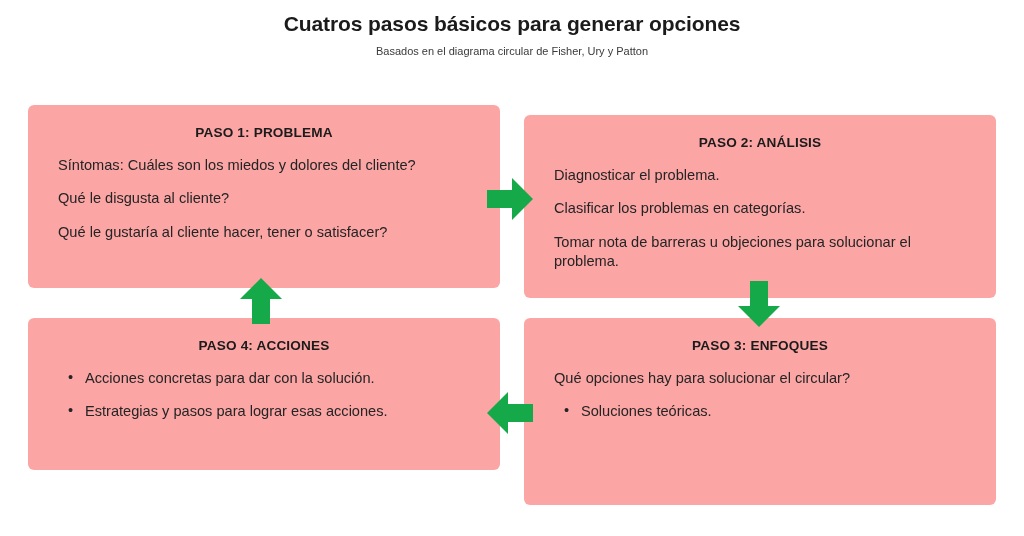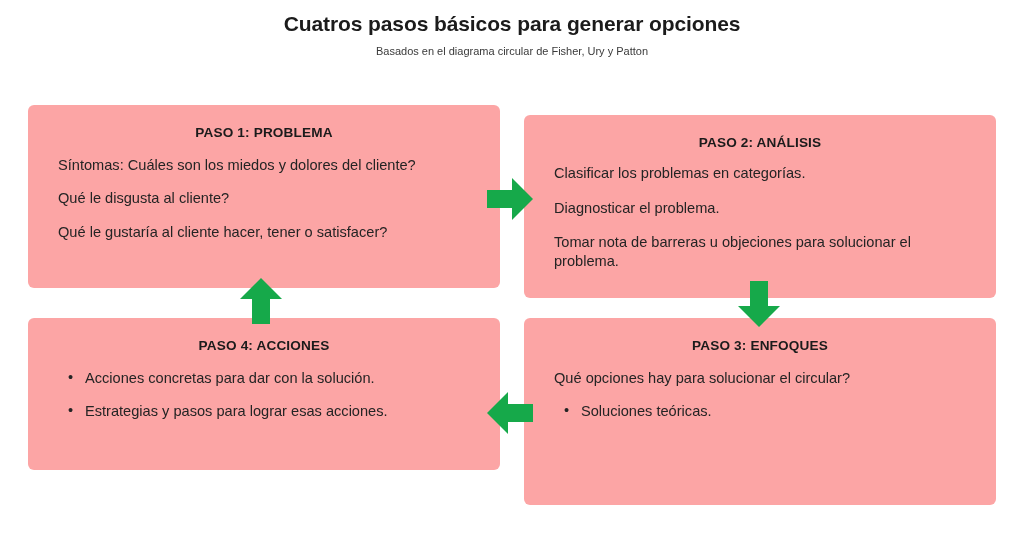--- a/index.html
+++ b/index.html
@@ -130,22 +130,22 @@
     <div class="panel-body">
       <div class="line first">Síntomas: Cuáles son los miedos y dolores del cliente?</div>
       <div class="line">Qué le disgusta al cliente?</div>
       <div class="line">Qué le gustaría al cliente hacer, tener o satisfacer?</div>
     </div>
   </div>
 
   <div class="panel panel-2">
     <div class="panel-heading">PASO 2: ANÁLISIS</div>
     <div class="panel-body">
+      <div class="line first">Diagnosticar el problema.</div>
       <div class="line">Clasificar los problemas en categorías.</div>
-      <div class="line first">Diagnosticar el problema.</div>
       <div class="line">Tomar nota de barreras u objeciones para solucionar el problema.</div>
     </div>
   </div>
 
   <div class="panel panel-3">
     <div class="panel-heading">PASO 3: ENFOQUES</div>
     <div class="panel-body">
       <div class="line first">Qué opciones hay para solucionar el circular?</div>
       <div class="line bullet">Soluciones teóricas.</div>
     </div>

